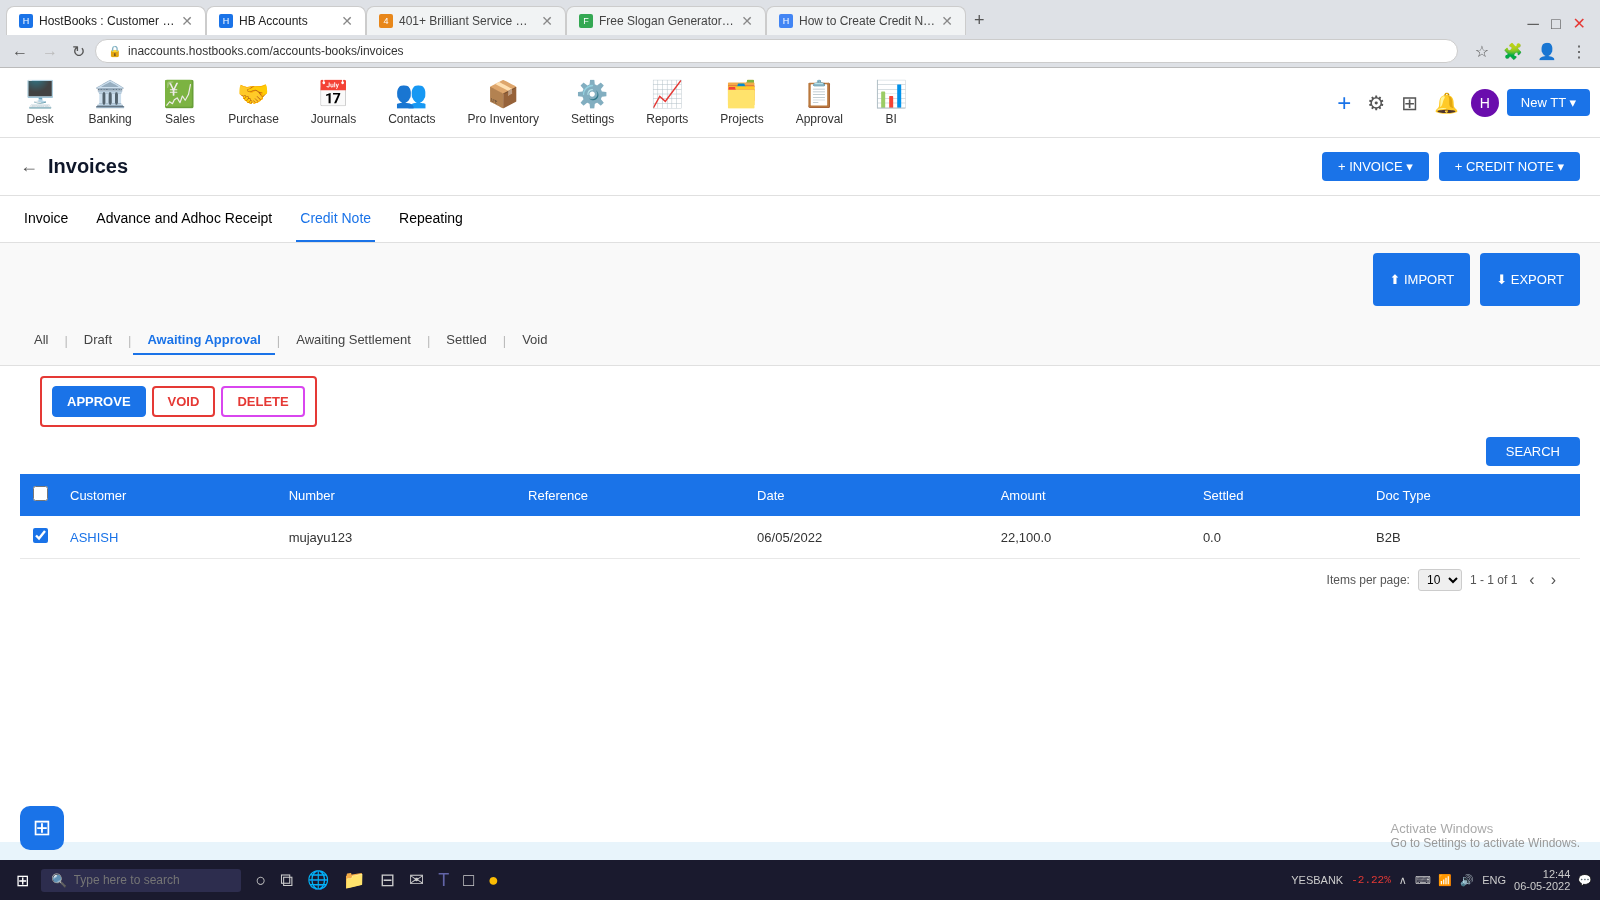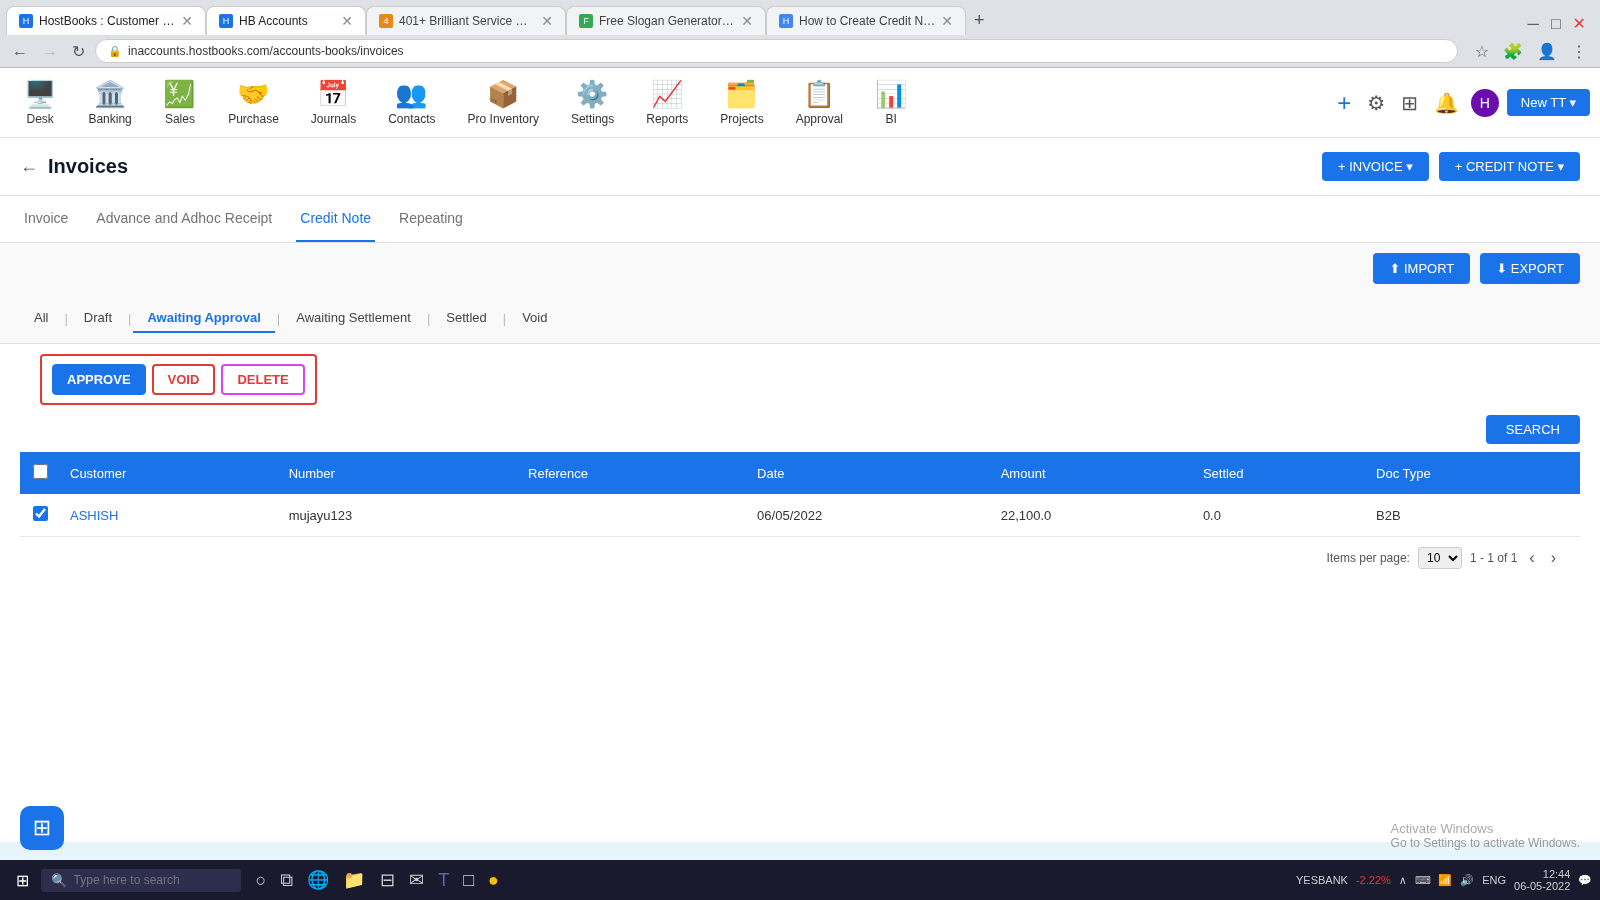--- a/index.html
+++ b/index.html
@@ -46,27 +46,27 @@
     .page-header { display: flex; align-items: center; justify-content: space-between; padding: 14px 20px; border-bottom: 1px solid #e0e0e0; background: #fff; }
     .page-title-row { display: flex; align-items: center; gap: 10px; }
     .back-btn { background: none; border: none; font-size: 18px; color: #555; cursor: pointer; }
     .page-title { font-size: 20px; font-weight: 600; color: #0f172a; }
     .header-actions { display: flex; gap: 10px; }
     .btn-invoice { background: #1a73e8; color: white; border: none; padding: 7px 16px; border-radius: 4px; font-size: 13px; cursor: pointer; display: flex; align-items: center; gap: 4px; }
     .btn-credit { background: #1a73e8; color: white; border: none; padding: 7px 16px; border-radius: 4px; font-size: 13px; cursor: pointer; display: flex; align-items: center; gap: 4px; text-align: right; }
 
     
     .tabs-row { display: flex; align-items: center; padding: 0 20px; border-bottom: 1px solid #e0e0e0; background: #fff; gap: 20px; }
-    .tab { padding: 14px 4px; font-size: 14px; color: #737373; cursor: pointer; border-bottom: 2px solid transparent; }
+    .tab { padding: 14px 4px; font-size: 14px; color: #000000; cursor: pointer; border-bottom: 2px solid transparent; }
     .tab.active { color: #1a73e8; border-bottom: 2px solid #1a73e8; font-weight: 500; }
 
     
     .import-export-row { display: flex; justify-content: flex-end; padding: 10px 20px; gap: 10px; background: #f9f9f9; }
     .btn-import { background: #1a73e8; color: white; border: none; padding: 7px 16px; border-radius: 4px; font-size: 13px; cursor: pointer; display: flex; align-items: center; gap: 4px; }
-    .btn-export { background: #1a73e8; color: white; border: none; padding: 8px 16px; border-radius: 4px; font-size: 13px; cursor: pointer; display: flex; align-items: center; gap: 4px; }
+    .btn-export { background: #1a73e8; color: white; border: none; padding: 19px 16px; border-radius: 4px; font-size: 13px; cursor: pointer; display: flex; align-items: center; gap: 4px; }
 
     .status-tabs-row { display: flex; align-items: center; padding: 10px 20px; background: #f9f9f9; gap: 0; border-bottom: 1px solid #e0e0e0; }
     .status-tab { padding: 6px 14px; font-size: 13px; color: #444; cursor: pointer; border-bottom: 2px solid transparent; }
     .status-tab.active { color: #1a73e8; font-weight: 600; border-bottom: 2px solid #1a73e8; }
 
     
     .action-buttons-box { border: 2px solid #e53935; border-radius: 4px; display: inline-flex; gap: 6px; padding: 8px 10px; margin: 10px 20px; }
     .btn-approve { background: #1a73e8; color: white; border: 1px solid #1a73e8; padding: 6px 14px; border-radius: 4px; font-size: 13px; font-weight: 600; cursor: pointer; }
     .btn-void { background: white; color: #e53935; border: 2px solid #e53935; padding: 6px 14px; border-radius: 4px; font-size: 13px; font-weight: 600; cursor: pointer; }
     .btn-delete { background: white; color: #e53935; border: 2px solid #d946ef; padding: 6px 14px; border-radius: 4px; font-size: 13px; font-weight: 600; cursor: pointer; }
@@ -342,21 +342,21 @@
     <button class="taskbar-icon-btn" style="color:#1a73e8;">🌐</button>
     <button class="taskbar-icon-btn">📁</button>
     <button class="taskbar-icon-btn">⊟</button>
     <button class="taskbar-icon-btn">✉</button>
     <button class="taskbar-icon-btn" style="color:#6264a7;">T</button>
     <button class="taskbar-icon-btn">□</button>
     <button class="taskbar-icon-btn" style="color:#fbbc04;">●</button>
   </div>
   <div class="taskbar-sys">
     <span>YESBANK</span>
-    <span style="color:#e53935;">-2.22%</span>
+    <span style="color:#e53935;font-family:Liberation Mono, monospace;">-2.22%</span>
     <span>∧</span>
     <span>⌨</span>
     <span>📶</span>
     <span>🔊</span>
     <span>ENG</span>
     <div class="taskbar-time">
       <div>12:44</div>
       <div>06-05-2022</div>
     </div>
     <span>💬</span>

